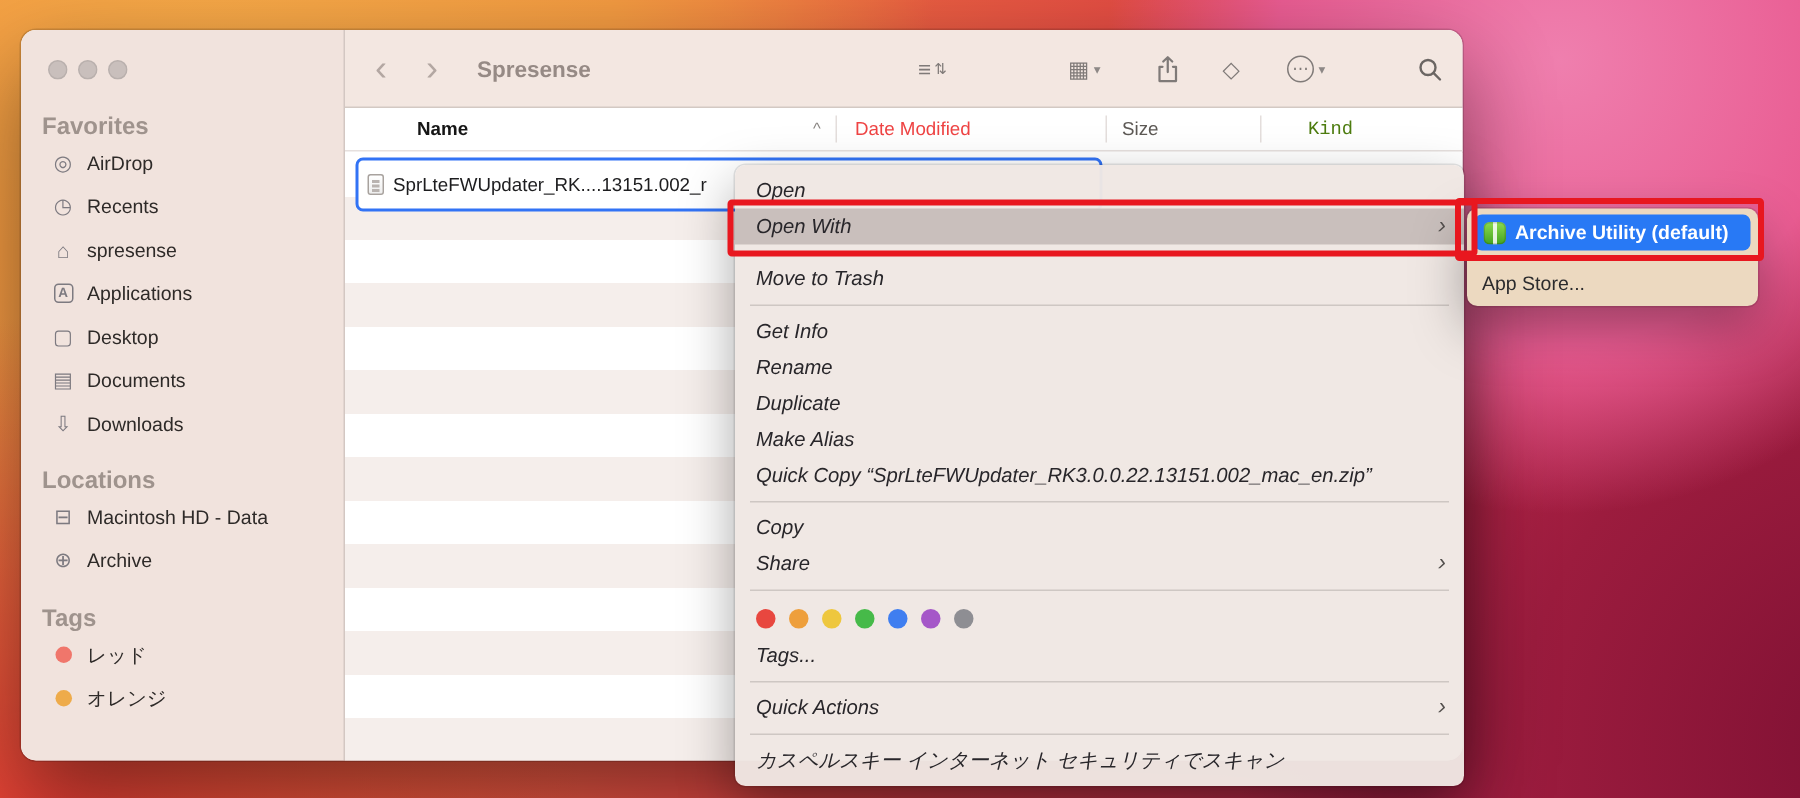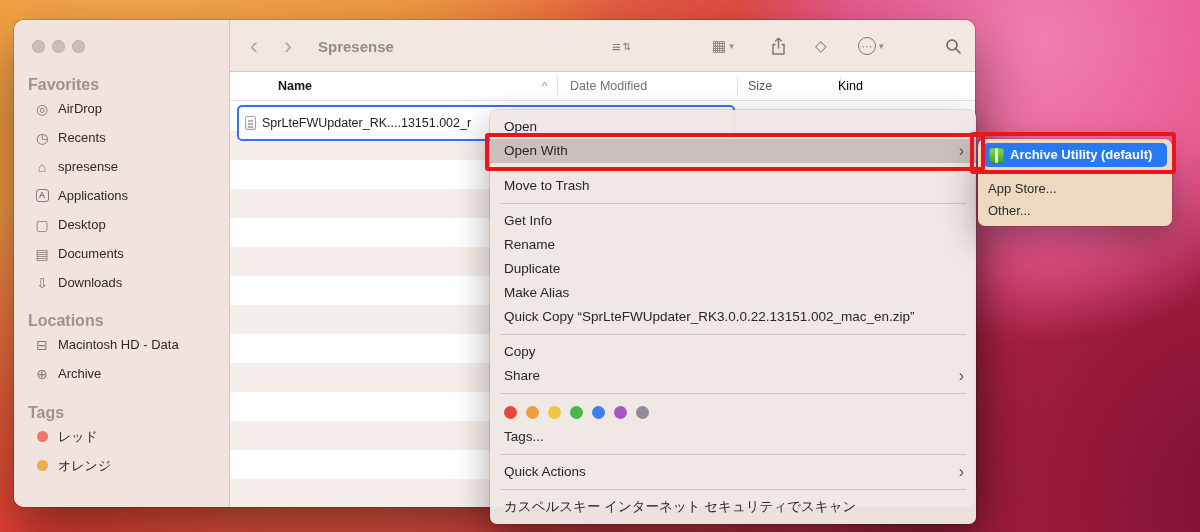--- a/index.html
+++ b/index.html
@@ -70,21 +70,21 @@
   .doc-ico { width:11px; height:14px; border:1px solid #a8a29e; border-radius:2px; background:linear-gradient(#fff,#eee); position:relative; flex:0 0 11px; }
   .doc-ico::after { content:""; position:absolute; left:2px; right:2px; top:3px; height:1.5px; background:#b9b3b0; box-shadow:0 3px 0 #b9b3b0, 0 6px 0 #b9b3b0; }
 
   
   .ctx-menu {
     position:absolute; left:490px; top:110px; width:486px; z-index:10;
     background:rgba(240,231,227,.97); border-radius:7px; padding:5px 0;
     box-shadow:0 14px 36px rgba(0,0,0,.35), 0 0 0 1px rgba(0,0,0,.1);
     font-size:13.5px; color:#28262a;
   }
-  .mi { height:24px; line-height:24px; padding:0 14px; position:relative; }
+  .mi { height:24px; line-height:24px; padding:0 14px; position:relative;font-style:italic; }
   .mi.hl { background:#c9bfbc; }
   .mi .arrow { position:absolute; right:12px; top:0; font-size:16px; color:#55514f; }
   .msep { height:1px; background:rgba(0,0,0,.14); margin:5px 10px; }
   .colors-row { height:26px; display:flex; align-items:center; gap:9px; padding:0 14px; }
   .cdot { width:13px; height:13px; border-radius:50%; }
 
   
   .submenu {
     position:absolute; left:978px; top:139px; width:194px; z-index:11;
     background:#ecd9c0; border-radius:7px; padding:4px 0;
@@ -203,25 +203,25 @@
         <path d="M10.8 10.8 L15 15"></path>
       </svg>
     </span>
   </div>
 
   <div class="content">
     <div class="list-header">
       <span class="col" style="left:48px; font-weight:700; color:#161616;">Name</span>
       <span class="sort-caret" style="left:312px;">^</span>
       <span class="col-sep" style="left:327px;"></span>
-      <span class="col" style="left:340px; color:#737373;">Date Modified</span>
+      <span class="col" style="left:340px; color:#ef4444;">Date Modified</span>
       <span class="col-sep" style="left:507px;"></span>
       <span class="col" style="left:518px; color:#5d5955;">Size</span>
       <span class="col-sep" style="left:610px;"></span>
-      <span class="col" style="left:608px; color:#000000;">Kind</span>
+      <span class="col" style="left:642px; color:#4d7c0f;font-family:Liberation Mono, monospace;">Kind</span>
     </div>
     <div class="list-body">
       <div class="file-row">
         <span class="doc-ico"></span>
         <span>SprLteFWUpdater_RK....13151.002_r</span>
       </div>
     </div>
   </div>
 </div>
 
@@ -265,17 +265,16 @@
   <div class="mi">カスペルスキー インターネット セキュリティでスキャン</div>
 </div>
 
 <div class="submenu">
   <div class="smi hl">
     <span class="zip-ico"></span>
     <span>Archive Utility (default)</span>
   </div>
   <div class="smsep"></div>
   <div class="smi plain">App Store...</div>
-  <div class="smi plain">Other...</div>
 </div>
 
 <div class="anno anno-open-with"></div>
 <div class="anno anno-archive"></div>
 
 </body></html>

